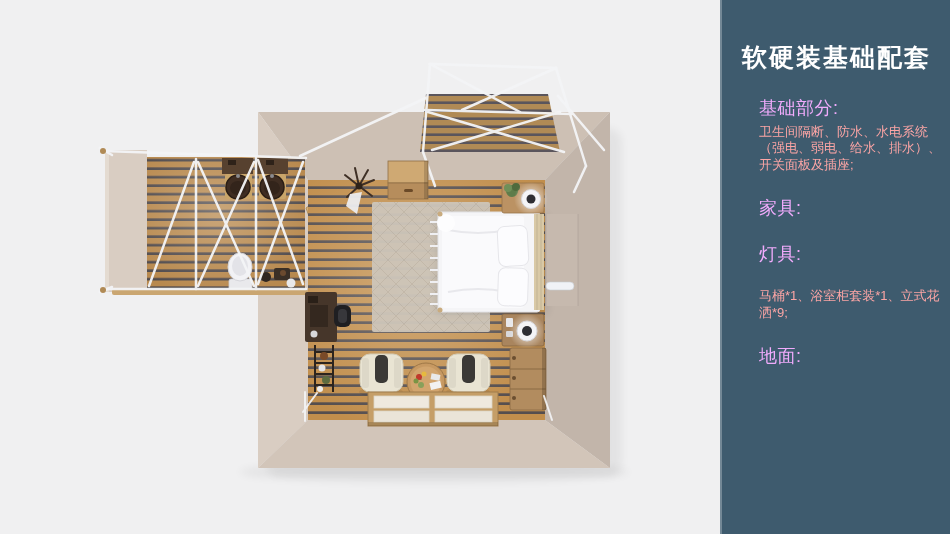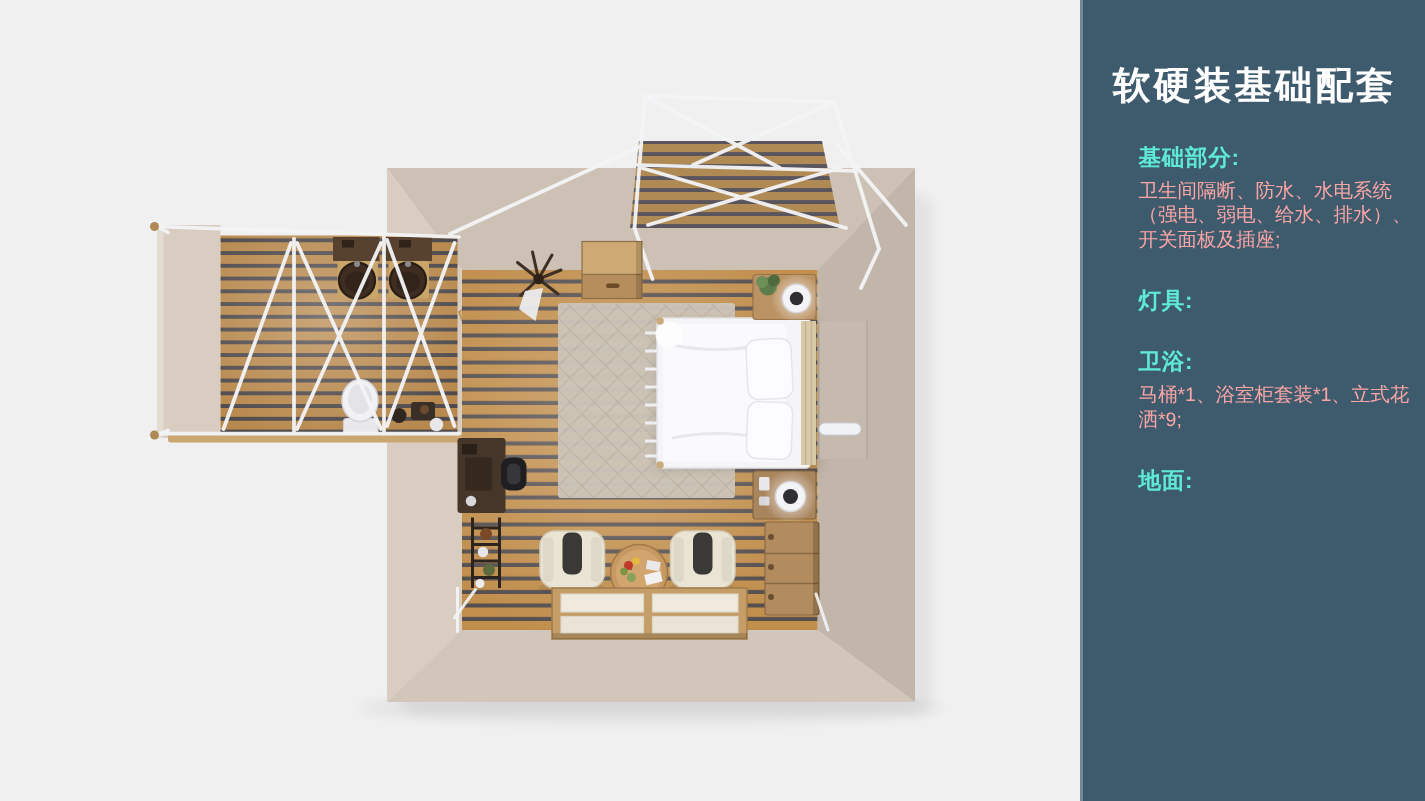--- a/index.html
+++ b/index.html
@@ -13,21 +13,21 @@
   .stage{position:absolute;inset:0;width:950px;height:534px;}
   svg.plan{position:absolute;left:0;top:0;}
   .panel{
     position:absolute;left:720px;top:0;width:230px;height:534px;
     background:var(--panel);color:#fff;border-left:2px solid rgba(255,255,255,.28);
     padding:44px 14px 0 20px;
   }
   .panel h1{font-size:25px;font-weight:bold;letter-spacing:2px;line-height:1.1;color:#fff;}
   .sections{margin:24px 0 0 17px;width:190px;}
   .sec{margin-bottom:22px;}
-  .sec h2{font-size:15px;font-weight:bold;color:#5eead4;margin-bottom:4px;letter-spacing:.5px;}
+  .sec h2{font-size:18px;font-weight:normal;color:#f0abfc;margin-bottom:4px;letter-spacing:.5px;}
   .sec p{font-size:13px;line-height:1.3;color:#fca5a5;word-break:break-all;}
 </style>
 </head>
 <body>
 
 <div class="stage">
 
 <svg class="plan" width="720" height="534" viewBox="0 0 720 534" xmlns="http://www.w3.org/2000/svg">
   <defs>
     <pattern id="pWoodRoom" width="8" height="9" patternUnits="userSpaceOnUse">
@@ -303,26 +303,26 @@
 </svg>
 
 <aside class="panel">
   <h1>软硬装基础配套</h1>
   <div class="sections">
     <div class="sec">
       <h2>基础部分:</h2>
       <p>卫生间隔断、防水、水电系统（强电、弱电、给水、排水）、开关面板及插座;</p>
     </div>
     <div class="sec">
+      <h2>家具:</h2>
     </div>
     <div class="sec">
       <h2>灯具:</h2>
     </div>
     <div class="sec">
-      <h2>卫浴:</h2>
       <p>马桶*1、浴室柜套装*1、立式花洒*9;</p>
     </div>
     <div class="sec">
       <h2>地面:</h2>
     </div>
   </div>
 </aside>
 
 </div>
 

